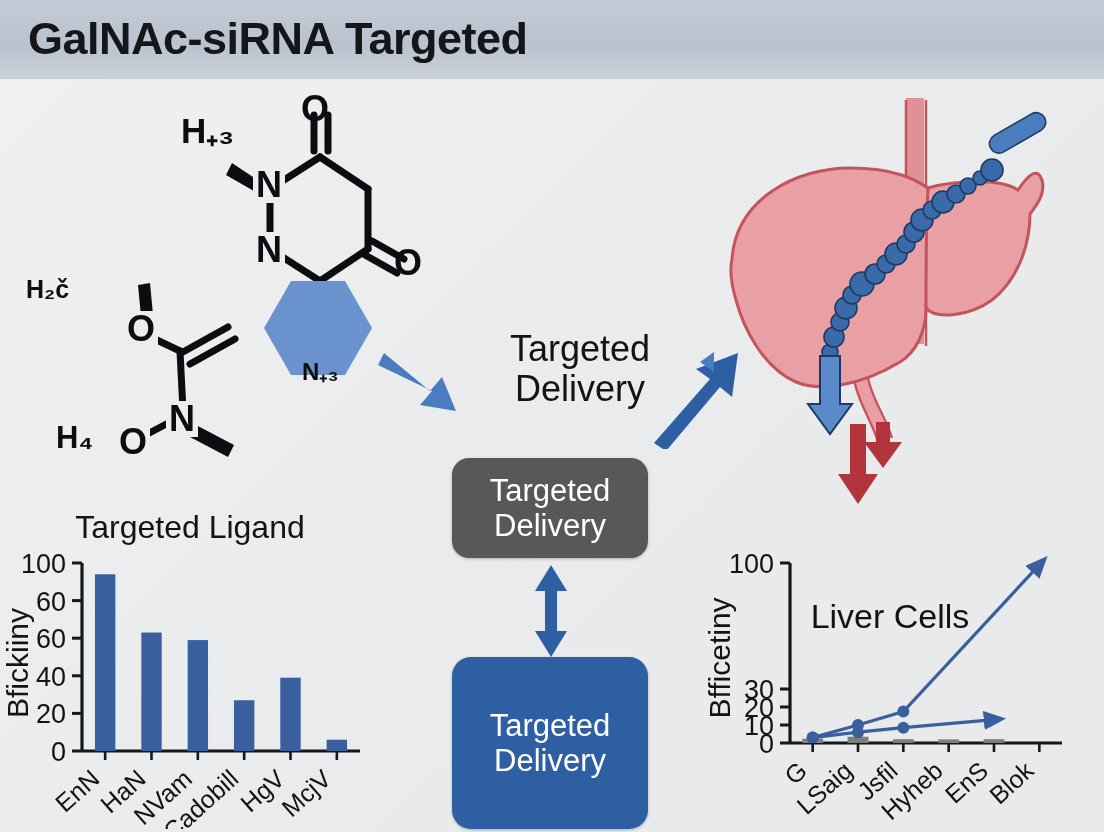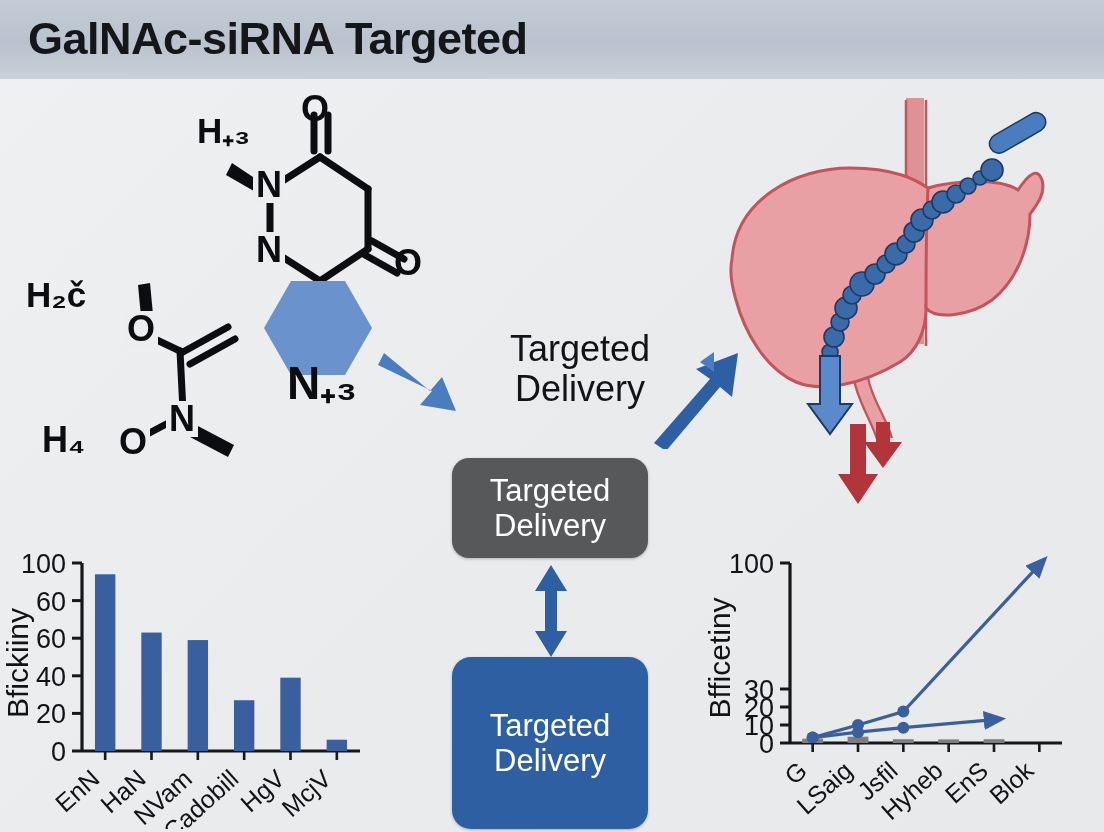--- a/index.html
+++ b/index.html
@@ -119,32 +119,32 @@
           <line x1="163" y1="322" x2="163" y2="322"></line>
 
           <line x1="118" y1="350" x2="152" y2="332"></line>
 
           <polygon points="176,336 214,356 208,368 170,348" fill="#0c0d10" stroke="none"></polygon>
         </g>
 
         <polygon points="271,192 325,192 352,239 325,286 271,286 244,239" fill="#6a93ce" stroke="none"></polygon>
       </svg>
 
-      <span class="chemlabel" style="left:161px;top:24px;font-size:35px;margin-left:16px;">H₊₃</span>
+      <span class="chemlabel" style="left:161px;top:24px;font-size:35px;">H₊₃</span>
       <span class="chemlabel" style="left:281px;top:2px;font-size:36px;">O</span>
       <span class="chemlabel" style="left:233px;top:78px;font-size:36px;background:#ebedef;padding:0 3px;">N</span>
       <span class="chemlabel" style="left:233px;top:143px;font-size:36px;background:#ebedef;padding:0 3px;">N</span>
       <span class="chemlabel" style="left:374px;top:156px;font-size:36px;">O</span>
-      <span class="chemlabel" style="left:6px;top:188px;font-size:35px;">H₂č</span>
+      <span class="chemlabel" style="left:6px;top:188px;font-size:25px;">H₂č</span>
       <span class="chemlabel" style="left:104px;top:222px;font-size:36px;background:#ebedef;padding:0 3px;">O</span>
       <span class="chemlabel" style="left:146px;top:312px;font-size:36px;background:#ebedef;padding:0 3px;">N</span>
-      <span class="chemlabel" style="left:22px;top:333px;font-size:36px;">H₄</span>
+      <span class="chemlabel" style="left:36px;top:333px;font-size:31px;">H₄</span>
       <span class="chemlabel" style="left:96px;top:335px;font-size:36px;background:#ebedef;padding:0 3px;">O</span>
 
-      <span class="chemlabel" style="left:267px;top:271px;font-size:46px;">N₊₃</span>
+      <span class="chemlabel" style="left:282px;top:271px;font-size:24px;">N₊₃</span>
     </div>
 
     <svg style="position:absolute;left:378px;top:260px;" width="90" height="90">
       <g fill="#4a7dc0">
         <path d="M6,14 L52,52 L64,38 L78,72 L42,66 L54,52 L0,26 Z"></path>
       </g>
     </svg>
 
     <svg style="position:absolute;left:650px;top:260px;" width="110" height="110">
       <g fill="#2e5fa3">
@@ -217,32 +217,34 @@
       <g>
         <path d="M0,268 L14,258 L14,278 Z" fill="#4a7dc0"></path>
       </g>
     </svg>
 
     <div class="plain-label lbl-targeted">
       <span class="box-line">Targeted</span>
       <span class="box-line">Delivery</span>
     </div>
 
+    <div class="plain-label lbl-livercells-right">Liver Cells</div>
 
     <div class="box box-gray">
       <span class="box-line">Targeted</span>
       <span class="box-line">Delivery</span>
     </div>
 
     <div class="box box-blue">
       <span class="box-line">Targeted</span>
       <span class="box-line">Delivery</span>
     </div>
 
     <div class="chart" style="left:0px;top:430px;width:400px;height:320px;">
+      <div class="chart-title" style="left:30px;top:0px;width:320px;">Targeted Ligand</div>
       <svg style="position:absolute;left:0;top:34px;" width="400" height="286" id="left-chart-svg">
 
         <line x1="82" y1="20" x2="82" y2="208" stroke="#15171a" stroke-width="3.2"></line>
         <line x1="82" y1="208" x2="360" y2="208" stroke="#15171a" stroke-width="3.2"></line>
         <g id="left-ticks">
             <line x1="72" y1="20" x2="82" y2="20" stroke="#15171a" stroke-width="3"></line>
             <text x="66" y="30" text-anchor="end" class="ticklabel">100</text>
             <line x1="72" y1="57.599999999999994" x2="82" y2="57.599999999999994" stroke="#15171a" stroke-width="3"></line>
             <text x="66" y="67.6" text-anchor="end" class="ticklabel">60</text>
             <line x1="72" y1="95.2" x2="82" y2="95.2" stroke="#15171a" stroke-width="3"></line>

